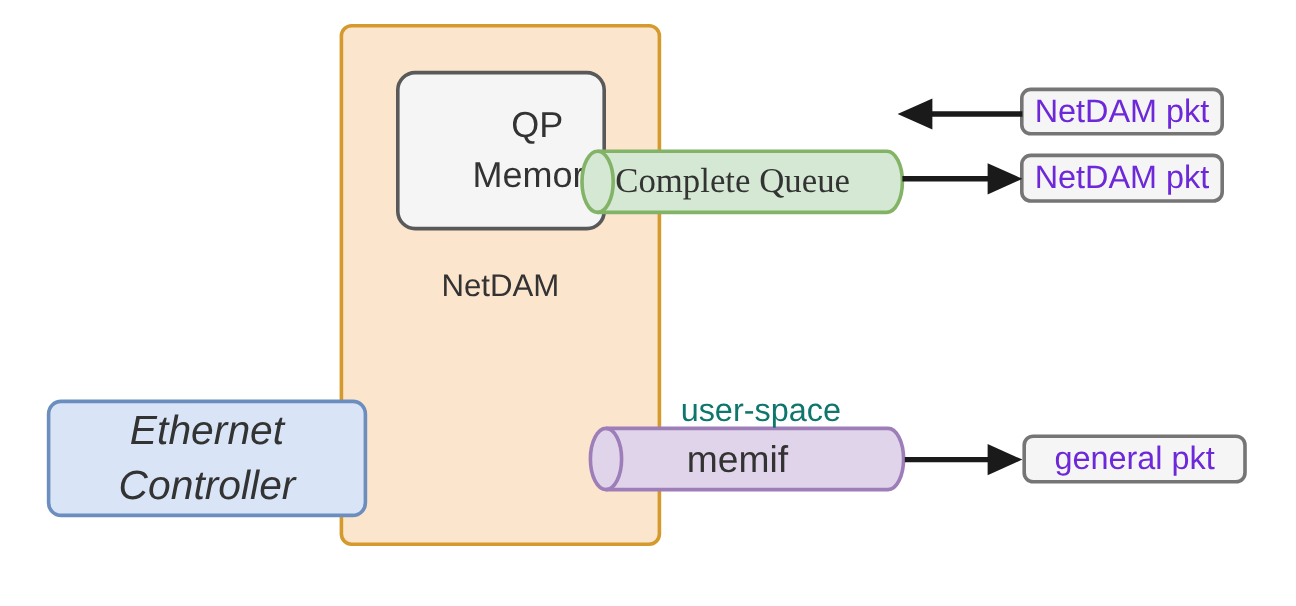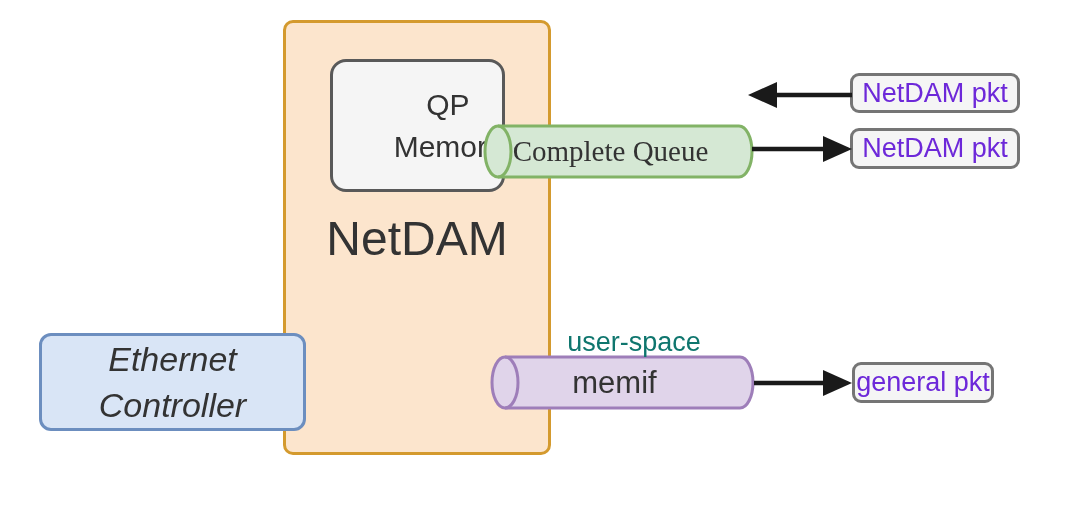--- a/index.html
+++ b/index.html
@@ -24,21 +24,21 @@
     left: 283px; top: 20px; width: 268px; height: 435px;
     background: #FCE5CD;
     border: 3px solid #D49A2E;
     border-radius: 10px;
     box-sizing: border-box;
     z-index: 1;
   }
   .netdam-label {
     left: 283px; top: 216px; width: 268px; height: 44px;
     display: flex; align-items: center; justify-content: center;
-    font-size: 48px; color: #333333;
+    font-size: 26px; color: #333333;
     z-index: 2;
   }
   .qp-box {
     left: 330px; top: 59px; width: 175px; height: 133px;
     background: #F5F5F5;
     border: 3.5px solid #595959;
     border-radius: 16px;
     box-sizing: border-box;
     display: flex; align-items: center; justify-content: flex-end;
     text-align: center;
@@ -61,21 +61,21 @@
     background: #F5F5F5;
     border: 3px solid #757575;
     border-radius: 9px;
     box-sizing: border-box;
     display: flex; align-items: center; justify-content: center;
     font-size: 27px; color: #6d28d9;
     z-index: 2;
   }
   .pkt-1 { left: 850px; top: 73px;  width: 170px; height: 40px; }
   .pkt-2 { left: 850px; top: 128px; width: 170px; height: 41px; }
-  .pkt-3 { left: 852px; top: 362px; width: 142px; height: 41px; }
+  .pkt-3 { left: 852px; top: 362px; width: 187px; height: 41px; }
 
   
   .cyl { z-index: 4; }
   .cyl svg { position: absolute; left: 0; top: 0; overflow: visible; display: block; }
   .cyl .cyl-label {
     position: absolute; left: 0; top: 0; right: 0; bottom: 0;
     display: flex; align-items: center; justify-content: center;
     padding-right: 16px;
     font-size: 29px; color: #333333;
   }

